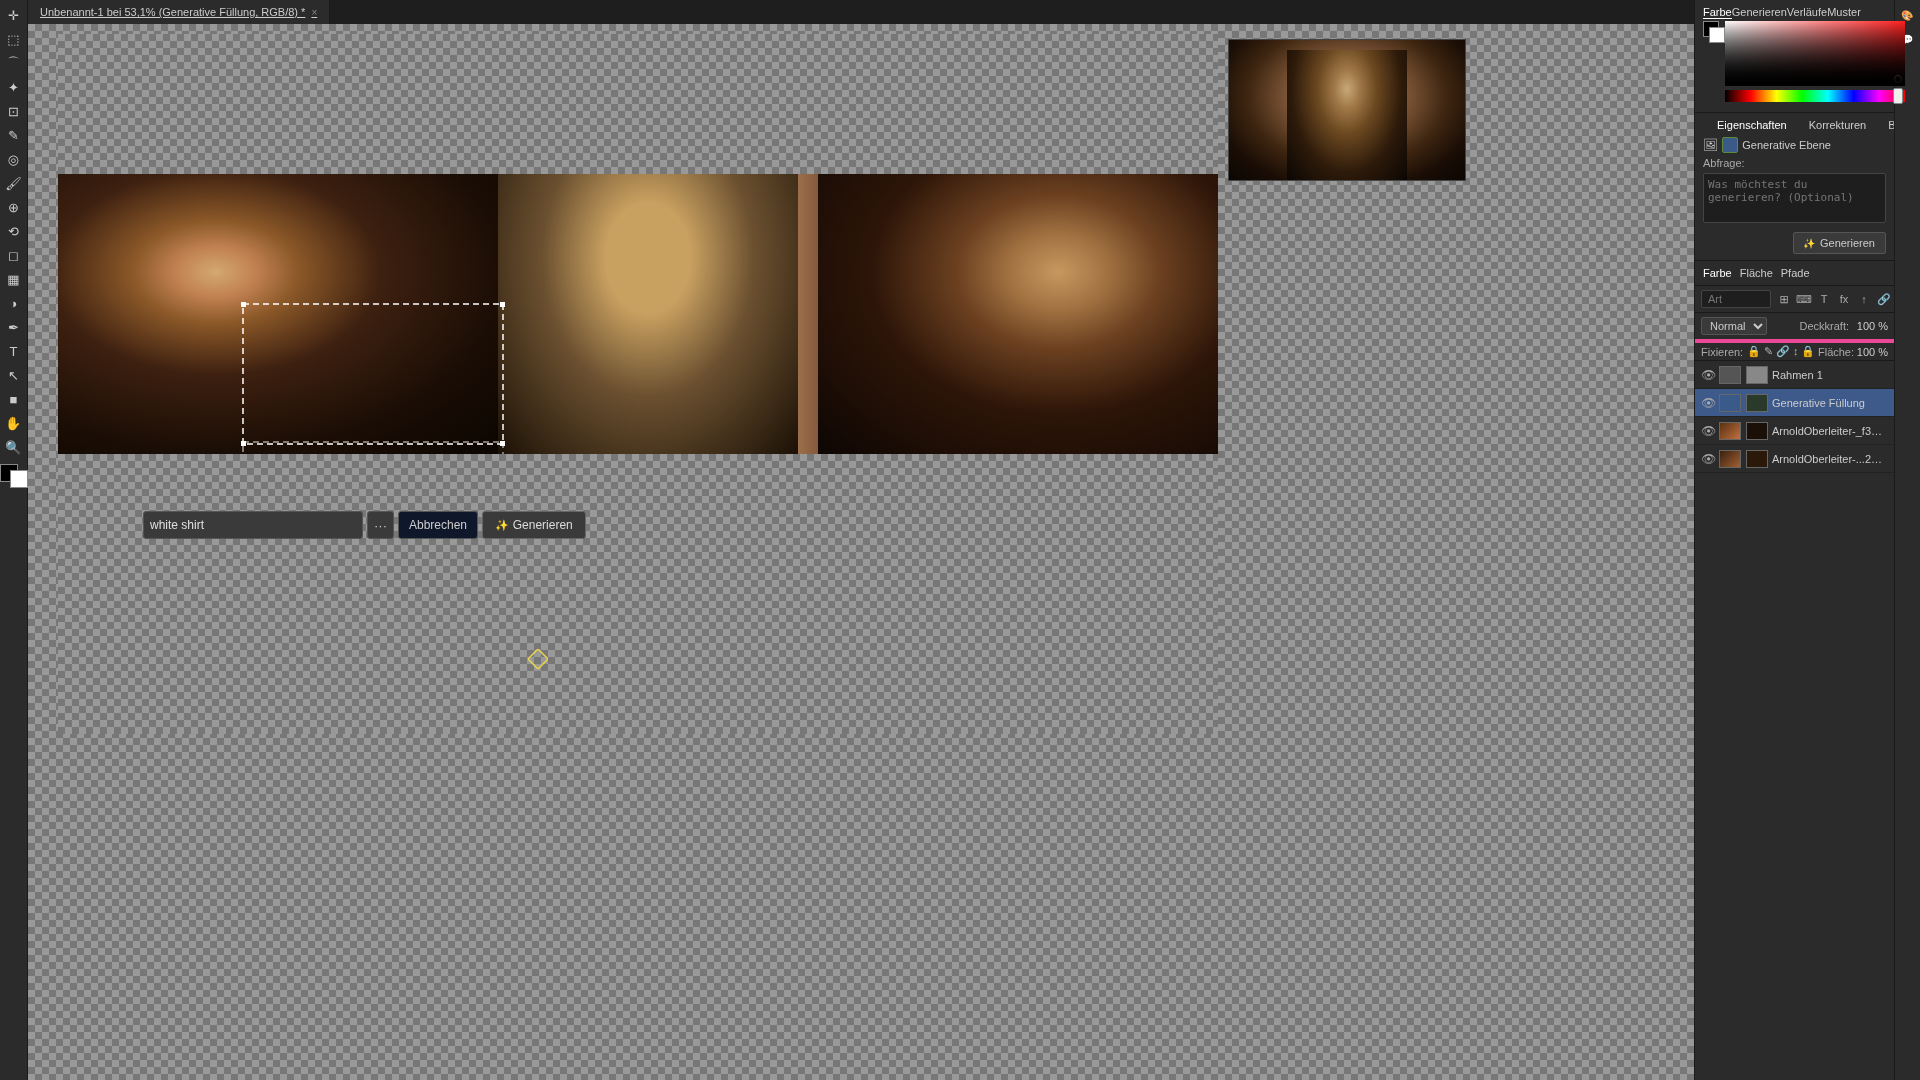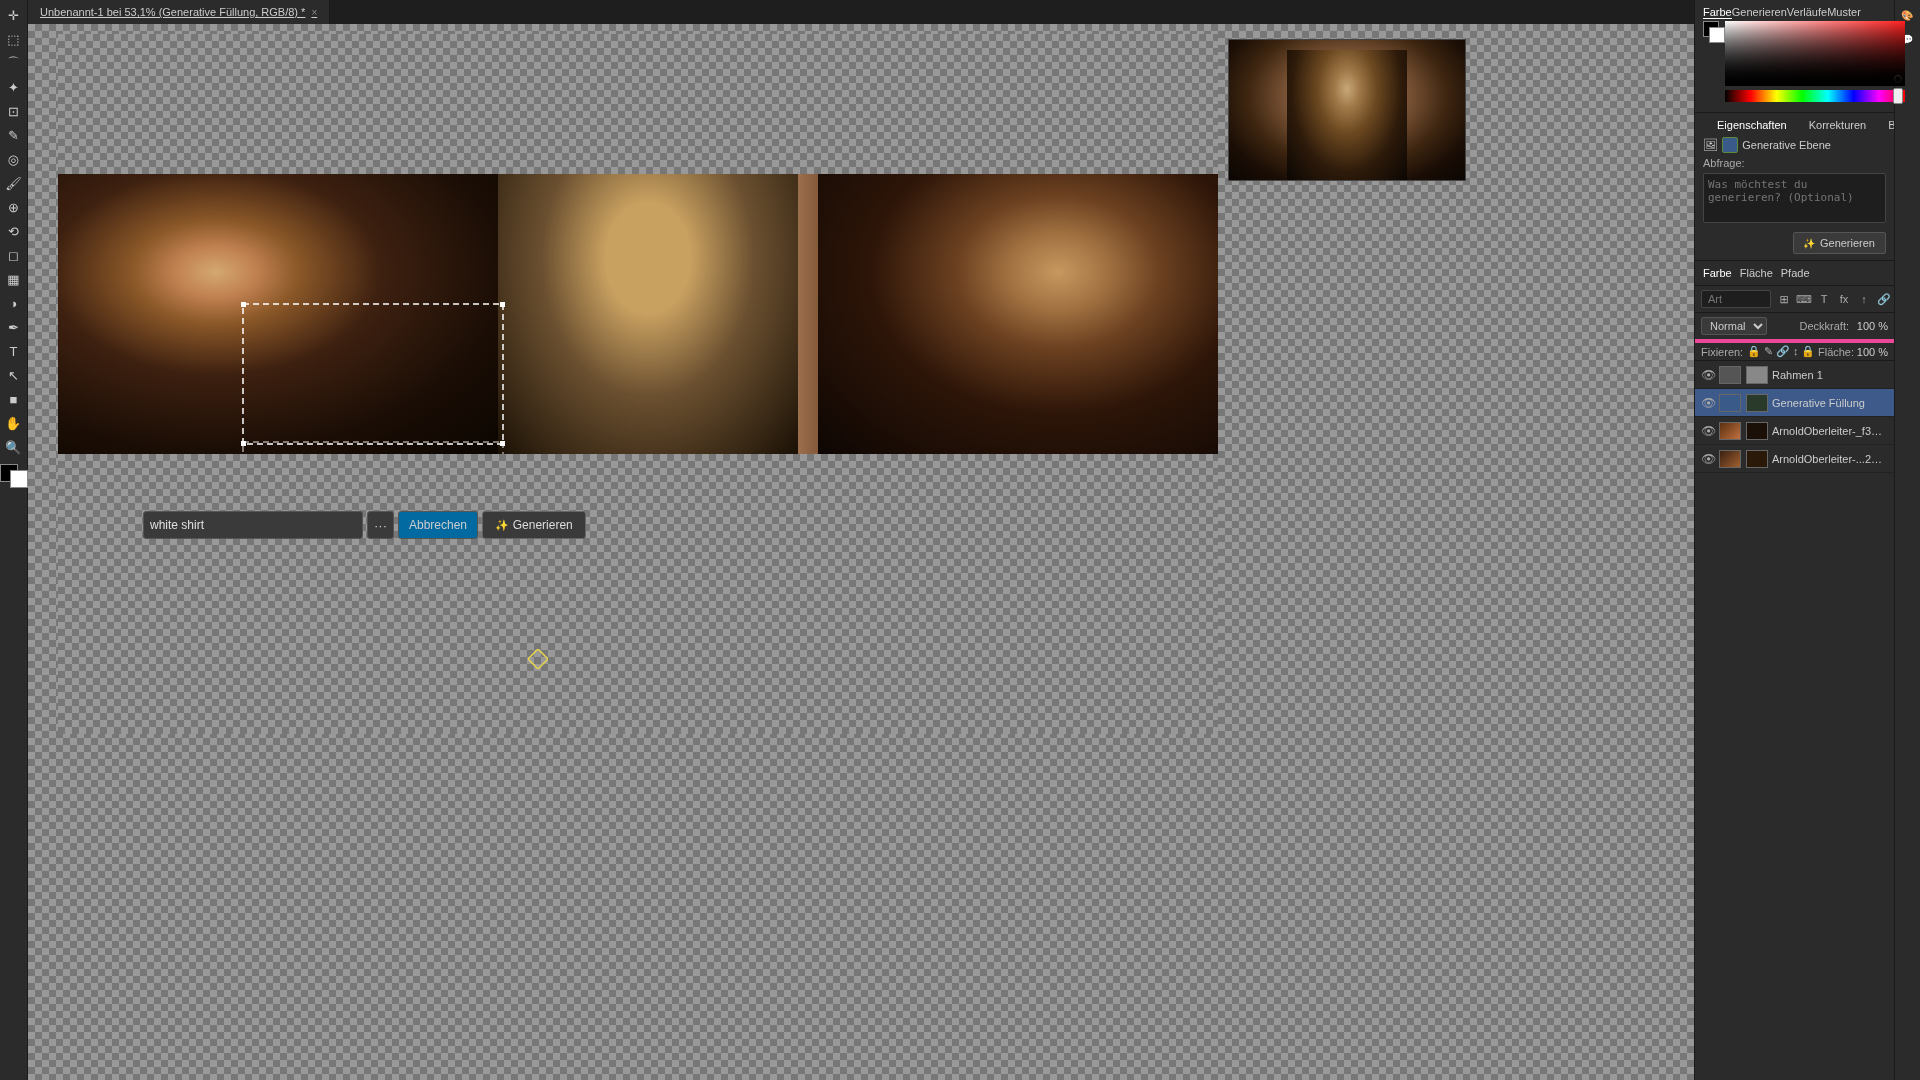--- a/index.html
+++ b/index.html
@@ -157,21 +157,21 @@
       color: #ccc;
       cursor: pointer;
       padding: 2px 6px;
       height: 28px;
       border-radius: 3px;
       font-size: 13px;
       display: flex; align-items: center;
     }
 
     .abbrechen-btn {
-      background: #0369a1;
+      background: #0f172a;
       border: 1px solid #555;
       color: #ccc;
       cursor: pointer;
       padding: 2px 10px;
       height: 28px;
       border-radius: 3px;
       font-size: 12px;
     }
 
     .generieren-btn {

